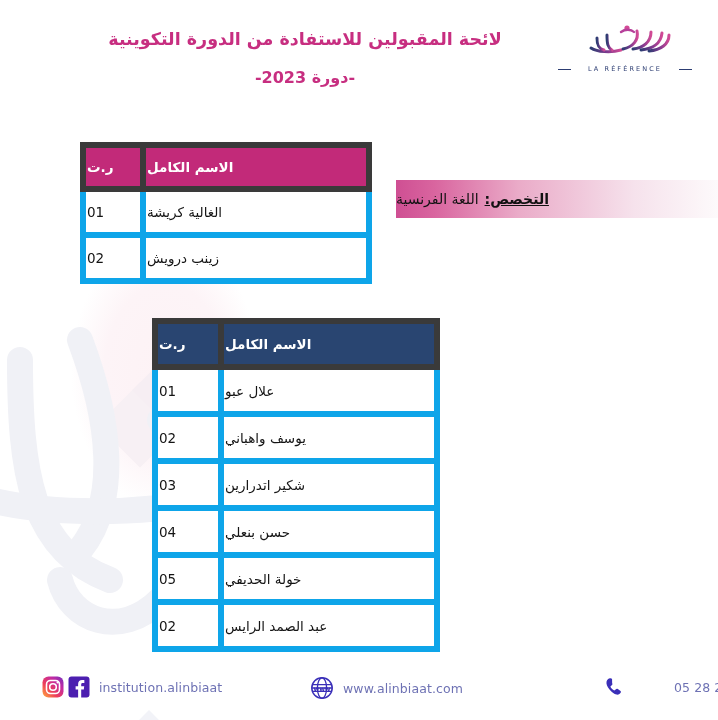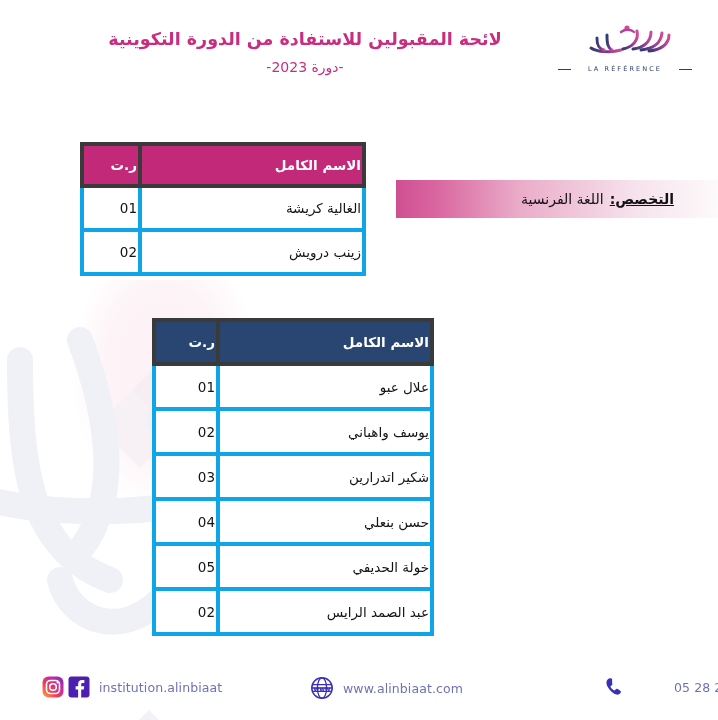--- a/index.html
+++ b/index.html
@@ -77,23 +77,23 @@
   .title-main {
     color: #c72e80;
     font-size: 17.5px;
     font-weight: bold;
     letter-spacing: 0.2px;
     line-height: 1.35;
     direction: rtl;
   }
   .title-sub {
     color: #c72e80;
-    font-size: 14px;
-    font-weight: normal;
-    margin-top: 7px;
+    font-size: 16px;
+    font-weight: bold;
+    margin-top: 16px;
     direction: rtl;
   }
 
   
   .logo {
     position: absolute;
     right: 18px;
     top: 22px;
     width: 150px;
     text-align: center;
@@ -146,39 +146,40 @@
     font-weight: bold;
     text-decoration: underline;
   }
   .band-value { margin-right: 6px; }
 
   .band-fr {
     left: 396px;
     top: 180px;
     width: 322px;
     background: linear-gradient(to left, #fdfafb 0%, #f6e2ec 26%, #eaabc8 62%, #d9659f 88%, #cf4f93 100%);
+    justify-content: flex-end;
   }
   .band-en {
     left: 396px;
     top: 356px;
     width: 322px;
     background: linear-gradient(to left, #fdfdfe 0%, #eef0f4 24%, #ccd2dd 58%, #9aa6ba 86%, #8490a8 100%);
   }
 
   
   table.roster {
     position: absolute;
     border-collapse: collapse;
     direction: rtl;
     background: #ffffff;
   }
   table.roster th,
   table.roster td {
-    border: 4px solid #0ea5e9;
-    text-align: right;
+    border: 6px solid #0ea5e9;
+    text-align: left;
     vertical-align: middle;
   }
   table.roster th {
     color: #ffffff;
     font-size: 13.5px;
     font-weight: bold;
     height: 36px;
     border-color: #3a3a3a;
   }
   table.roster td {

